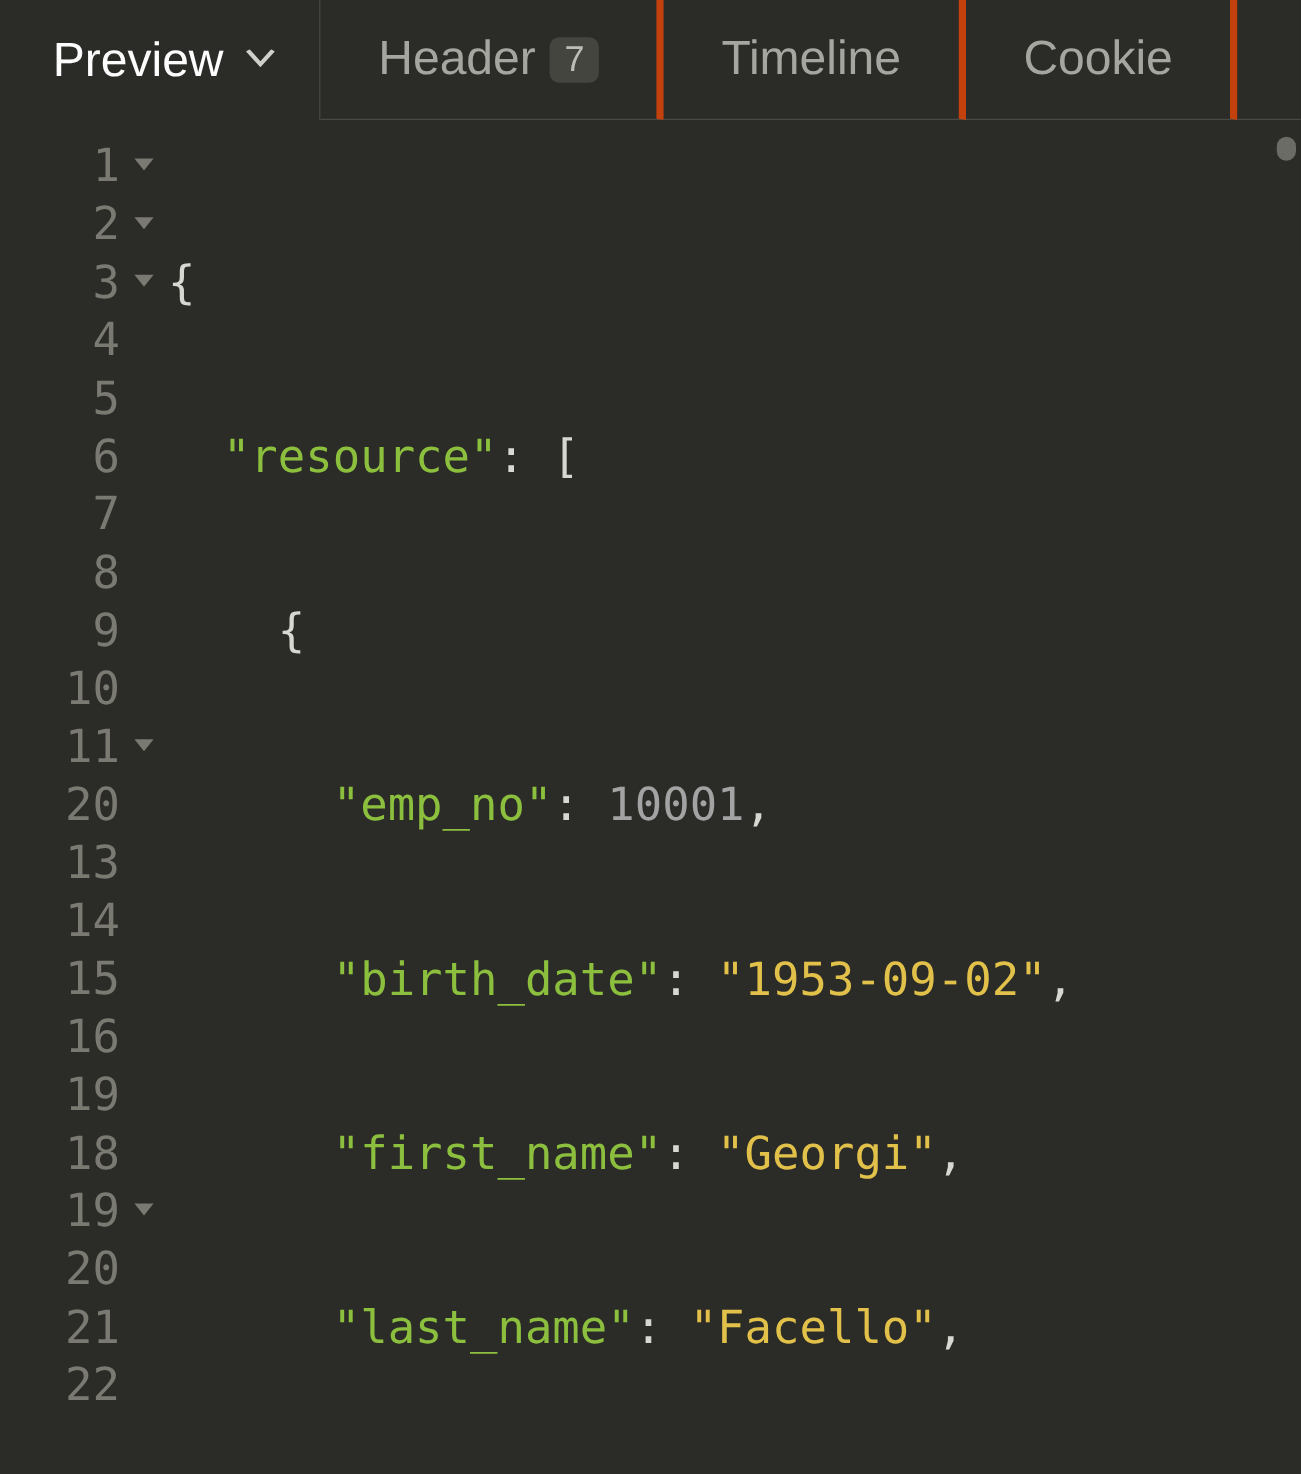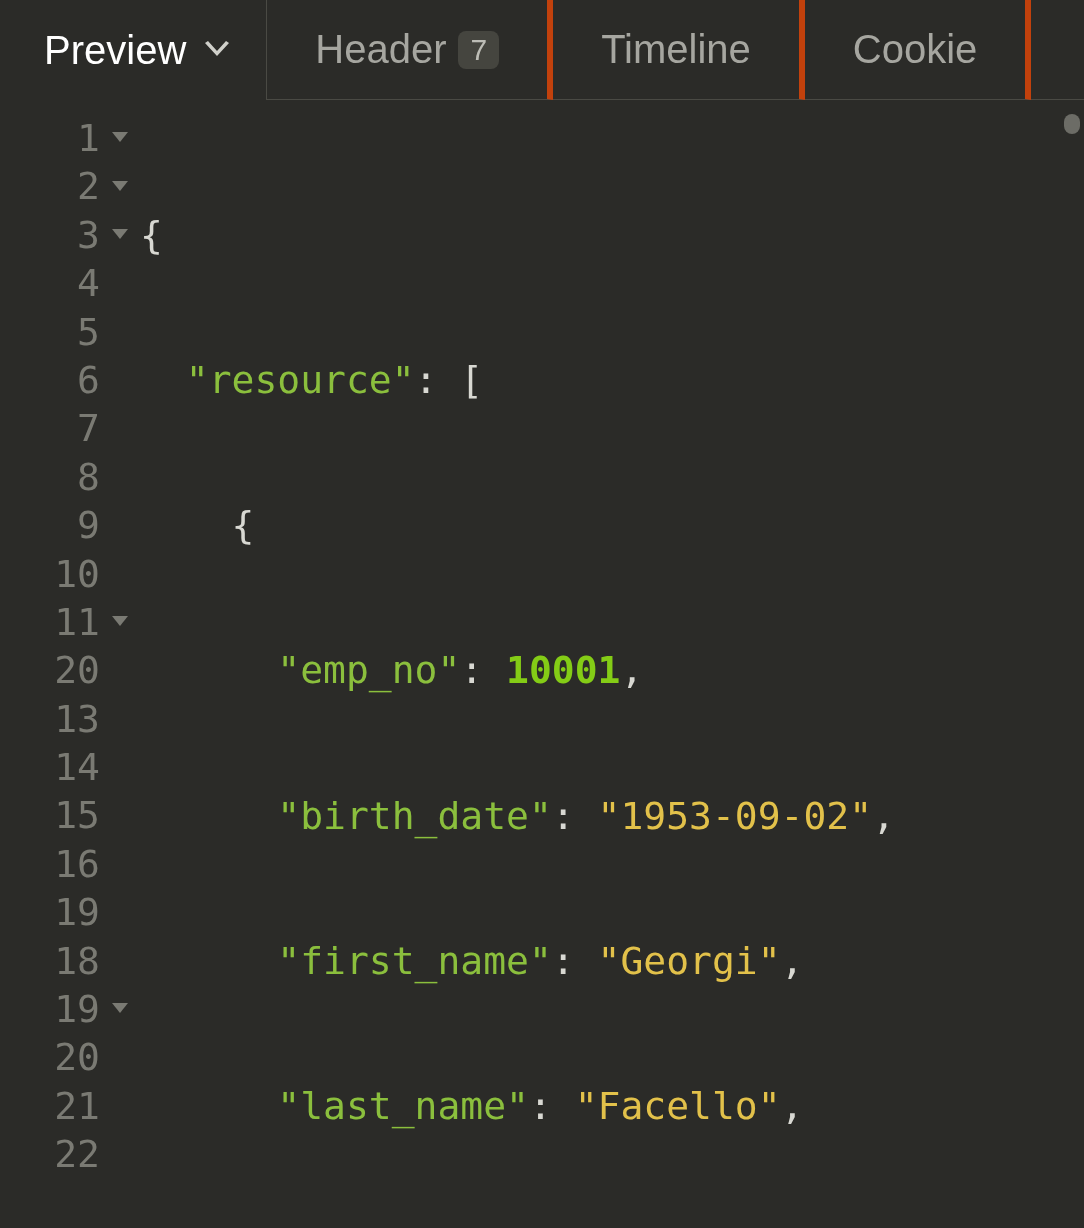--- a/index.html
+++ b/index.html
@@ -79,21 +79,21 @@
     margin-left: 6px;
   }
   .code {
     flex: 1;
     color: #d8d8d2;
     white-space: pre;
   }
   .code-row { height: 48.4px; display: flex; align-items: center; }
   .punct { color: #d8d8d2; }
   .key { color: #8bbf3d; }
-  .num { color: #84cc16; font-weight: bold; }
+  .num { color: #a3a3a3; }
   .str { color: #e2c14a; }
   .chev-svg { fill: #d0d0ca; }
   .fold-svg { fill: #7a7a73; }
 
   .scroll-track {
     position: absolute;
     top: 100px;
     right: 0;
     width: 24px;
     bottom: 0;

